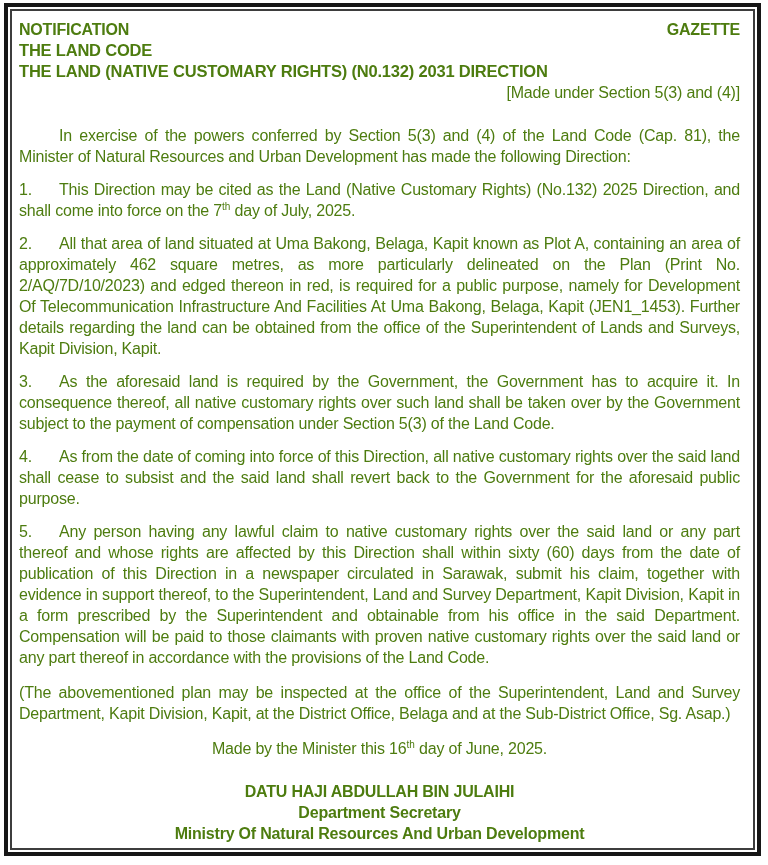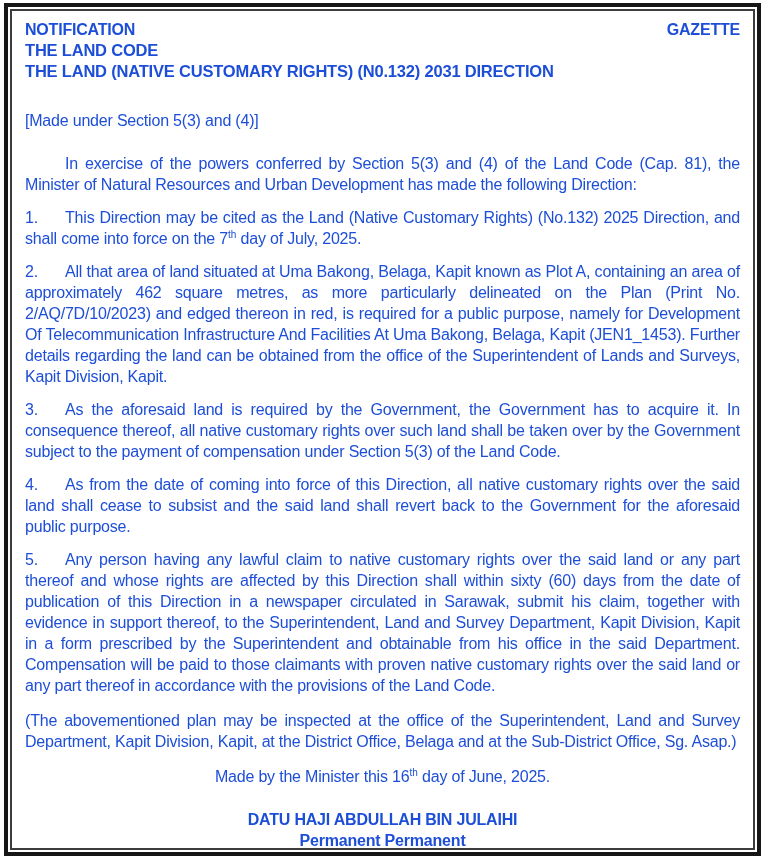--- a/index.html
+++ b/index.html
@@ -13,43 +13,42 @@
     position: absolute;
     left: 4px; top: 3px;
     width: 757px; height: 853px;
     border: 4px solid #161616;
     padding: 2px;
     background: #ffffff;
   }
   .inner {
     width: 100%; height: 100%;
     border: 2px solid #3d3d3d;
-    padding: 8px 13px 0 13px;
+    padding: 8px 13px 0 7px;
     overflow: hidden;
-    color: #1d4ed8;
+    color: #4d7c0f;
     font-size: 16px;
     line-height: 21px;
     letter-spacing: -0.2px;
   }
   .masthead {
     display: flex;
     justify-content: space-between;
     font-weight: 700;
     font-size: 16px;
   }
   .title-line {
     font-weight: 700;
     font-size: 16.5px;
     line-height: 21px;
   }
   .made-under {
-    text-align: left;
+    text-align: right;
     font-weight: 400;
     line-height: 21px;
-    margin-top: 28px;
   }
   p { margin: 0; }
   .intro {
     margin-top: 22px;
     text-align: justify;
     text-indent: 40px;
   }
   .numbered {
     margin-top: 12px;
     text-align: justify;
@@ -103,18 +102,18 @@
         <p class="numbered"><span class="pnum">4.</span>As from the date of coming into force of this Direction, all native customary rights over the said land shall cease to subsist and the said land shall revert back to the Government for the aforesaid public purpose.</p>
         <p class="numbered"><span class="pnum">5.</span>Any person having any lawful claim to native customary rights over the said land or any part thereof and whose rights are affected by this Direction shall within sixty (60) days from the date of publication of this Direction in a newspaper circulated in Sarawak, submit his claim, together with evidence in support thereof, to the Superintendent, Land and Survey Department, Kapit Division, Kapit in a form prescribed by the Superintendent and obtainable from his office in the said Department. Compensation will be paid to those claimants with proven native customary rights over the said land or any part thereof in accordance with the provisions of the Land Code.</p>
       </div>
 
     <p class="plan-note">(The abovementioned plan may be inspected at the office of the Superintendent, Land and Survey Department, Kapit Division, Kapit, at the District Office, Belaga and at the Sub-District Office, Sg. Asap.)</p>
 
     <p class="made-by" id="made-by">Made by the Minister this 16<sup>th</sup> day of June, 2025.</p>
 
     <div class="signature">
       <div>DATU HAJI ABDULLAH BIN JULAIHI</div>
-      <div>Permanent Permanent</div>
+      <div>Department Secretary</div>
       <div>Ministry Of Natural Resources And Urban Development</div>
     </div>
 
   </div>
 </div>
 
 </body></html>

